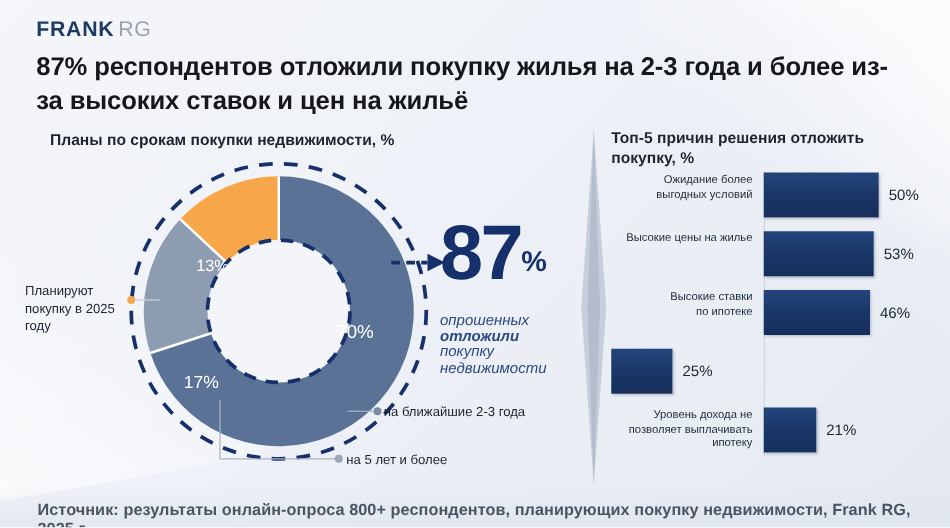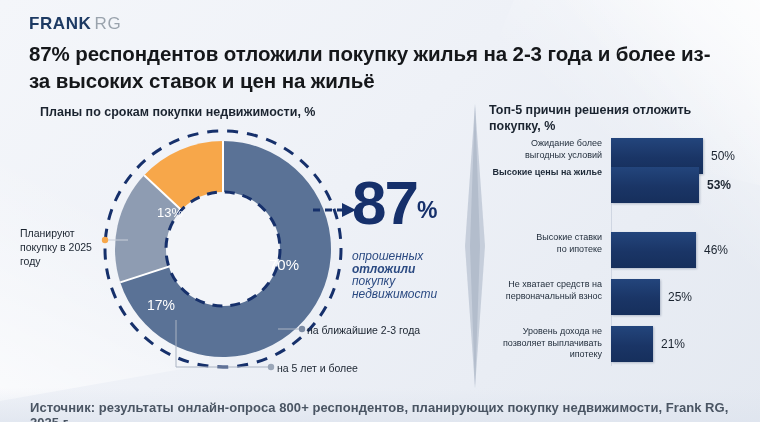--- a/index.html
+++ b/index.html
@@ -245,21 +245,21 @@
       <div class="bar-label">
         <span>Ожидание более</span><br>
         <span>выгодных условий</span>
       </div>
       <div class="bar-track">
         <div class="bar-fill" style="width:92px;"></div>
         <div class="bar-val" style="left:100px;">50%</div>
       </div>
     </div>
 
-    <div class="bar-row" style="top:29px;height:36px;font-weight:bold;">
+    <div class="bar-row" style="top:47px;height:36px;">
       <div class="bar-label">
         <span>Высокие цены на жилье</span>
       </div>
       <div class="bar-track">
         <div class="bar-fill" style="width:88px;"></div>
         <div class="bar-val" style="left:96px;">53%</div>
       </div>
     </div>
 
     <div class="bar-row" style="top:94px;height:36px;">
@@ -267,24 +267,20 @@
         <span>Высокие ставки</span><br>
         <span>по ипотеке</span>
       </div>
       <div class="bar-track">
         <div class="bar-fill" style="width:85px;"></div>
         <div class="bar-val" style="left:93px;">46%</div>
       </div>
     </div>
 
     <div class="bar-row" style="top:141px;height:36px;">
-      <div class="bar-label">
-        <span>Не хватает средств на</span><br>
-        <span>первоначальный взнос</span>
-      </div>
       <div class="bar-track">
         <div class="bar-fill" style="width:49px;"></div>
         <div class="bar-val" style="left:57px;">25%</div>
       </div>
     </div>
 
     <div class="bar-row" style="top:188px;height:36px;">
       <div class="bar-label">
         <span>Уровень дохода не</span><br>
         <span>позволяет выплачивать</span><br>

